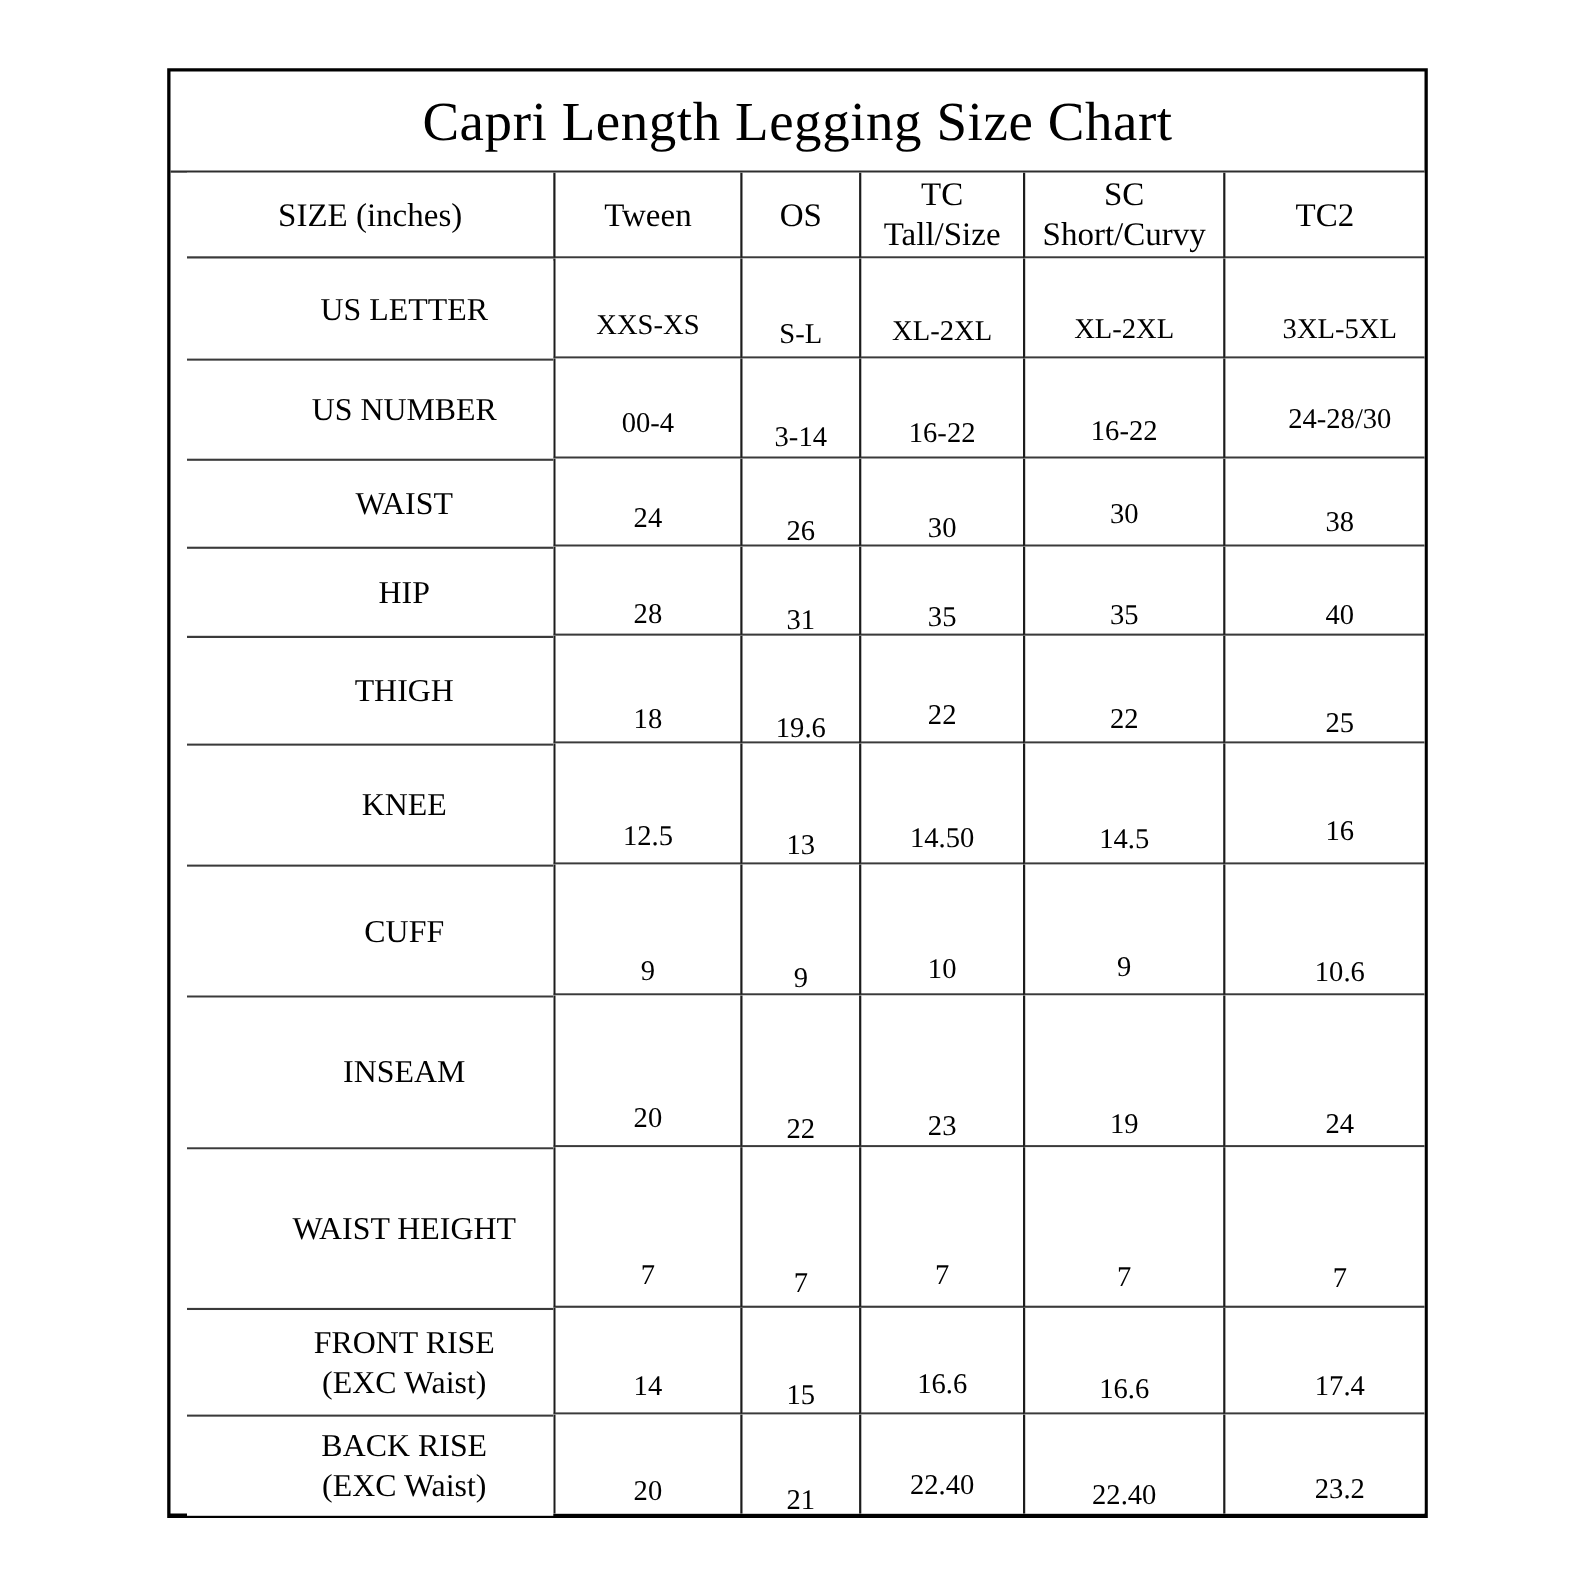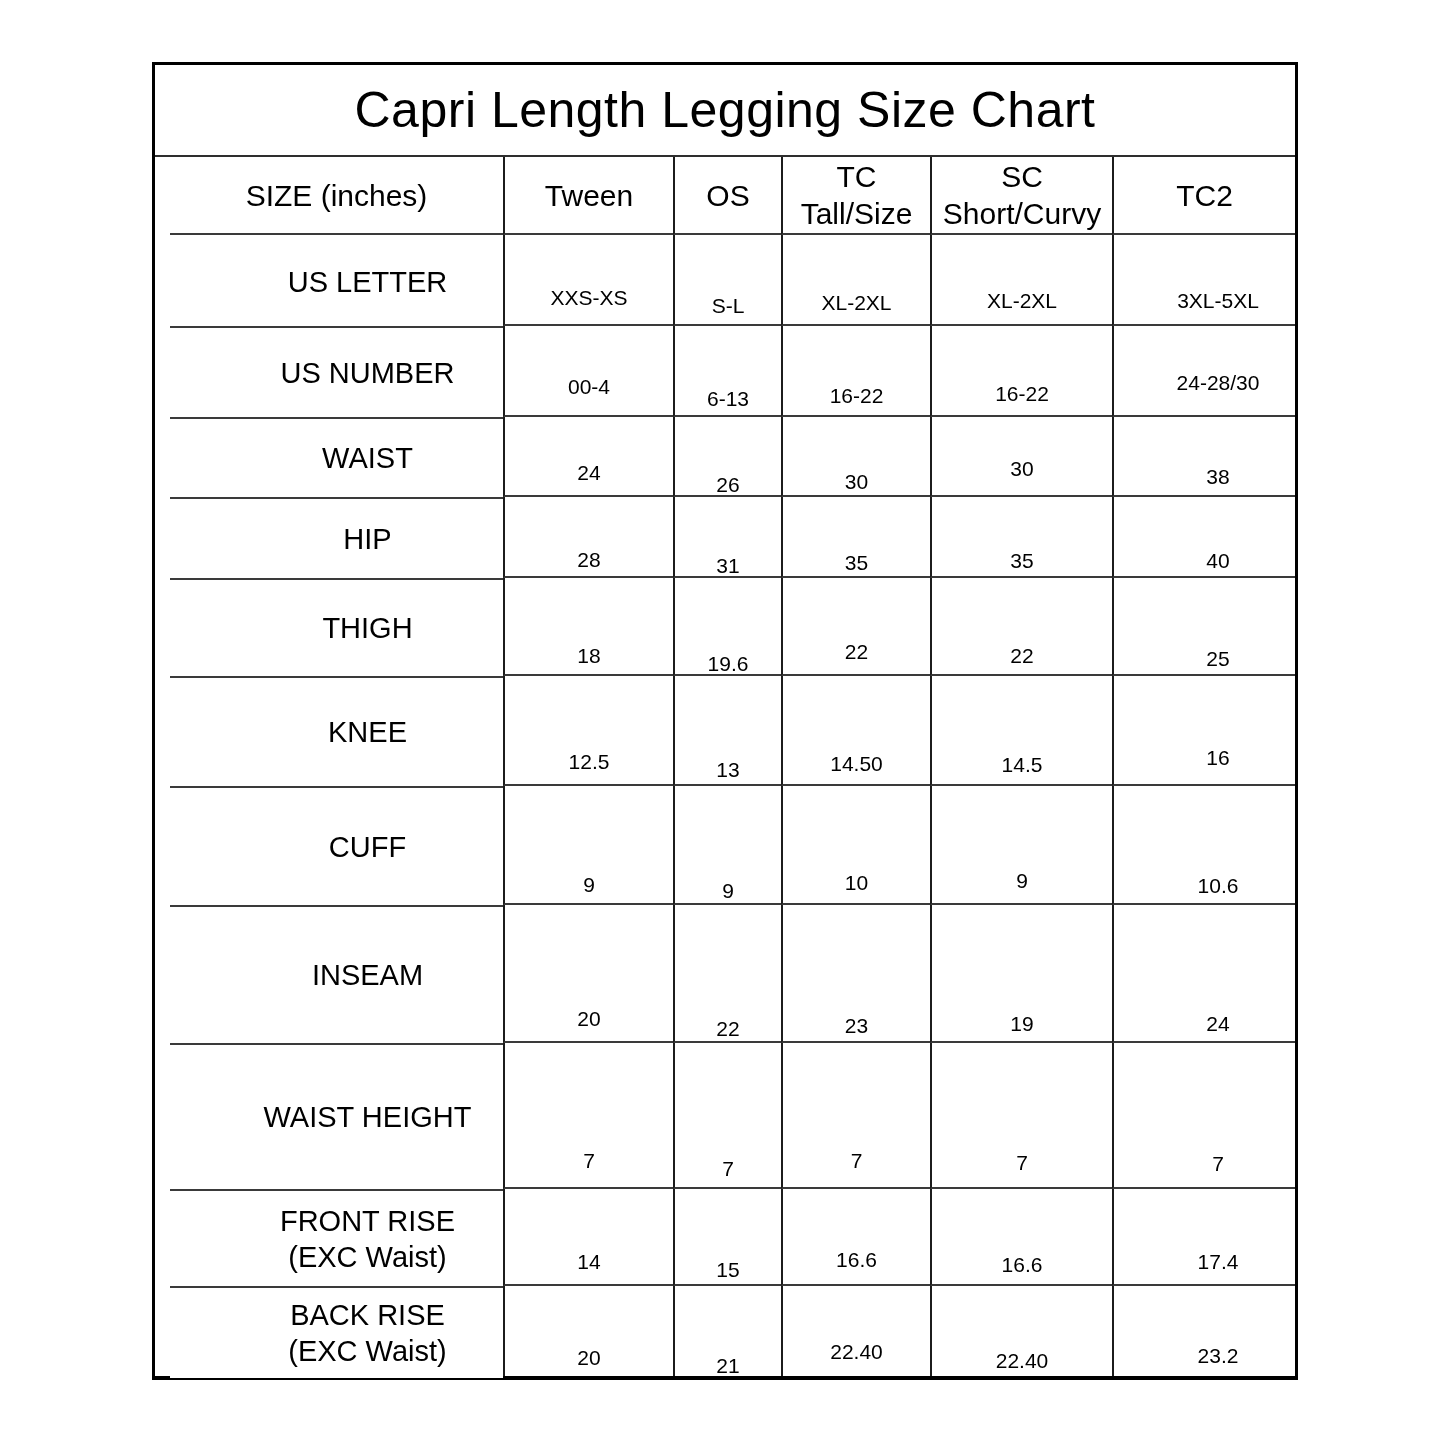--- a/index.html
+++ b/index.html
@@ -1,38 +1,38 @@
 <!DOCTYPE html>
 <html><head>
 <meta charset="utf-8">
 <style>
   html,body{margin:0;padding:0;background:#fff;}
   body{width:1445px;height:1446px;position:relative;overflow:hidden;
        font-family:"Liberation Sans","DejaVu Sans",sans-serif;color:#000;}
-  .sheet{position:absolute;inset:0;background:#fff;}
+  .sheet{position:absolute;inset:0;background:#fff;font-family:Liberation Serif, serif;}
   .table-frame{position:absolute;left:152px;top:62px;width:1146px;height:1318px;
        box-sizing:border-box;border:3px solid #000;border-bottom-width:4px;background:#fff;}
   .title-row{box-sizing:border-box;height:92px;border-bottom:2px solid #2e2e2e;
        display:flex;align-items:center;justify-content:center;}
   .title-row .t{font-size:50px;letter-spacing:0.5px;white-space:nowrap;}
   .grid{display:grid;box-sizing:border-box;height:calc(100% - 92px);width:100%;
        grid-template-columns:348px 170px 108px 149px 182px auto;
        grid-template-rows:78px 91px 91px 80px 81px 98px 110px 119px 138px 146px 97px auto;}
   .cell{box-sizing:border-box;border-bottom:2px solid #3a3a3a;border-left:2px solid #1c1c1c;
        display:flex;overflow:hidden;background:#fff;}
   .cell.fc{border-left:none;margin-left:15px;}
   .cell.lr{border-bottom:none;}
   
   .head{flex-direction:column;align-items:center;justify-content:center;
        font-size:30px;line-height:37px;text-align:center;}
   
   .lab{flex-direction:column;align-items:center;justify-content:center;
        padding-left:62px;font-size:29px;line-height:36px;transform:translateY(2px);}
   
-  .val{align-items:flex-end;justify-content:center;font-size:21px;padding-bottom:8px;}
+  .val{align-items:flex-end;justify-content:center;font-size:26px;padding-bottom:8px;}
   .val .t{display:inline-block;line-height:0.82;white-space:nowrap;}
   .val.c1 .t{transform:translateY(-8px);}
   .val.c2 .t{transform:translateY(0);}
   .val.c3 .t{transform:translateY(-3px);}
   .val.c4 .t{transform:translateY(-5px);}
   .val.c5 .t{transform:translateY(-5px);margin-left:27px;}
   .r-us-letter{padding-bottom:10px;}
   .r-us-number{padding-bottom:8px;}
   .r-us-number.c1 .t{transform:translateY(-12px);}
   .r-us-number.c5 .t{transform:translateY(-16px);}
@@ -111,21 +111,21 @@
         <div class="cell val c5 r-us-letter">
           <span class="t">3XL-5XL</span>
         </div>
         <div class="cell lab fc">
           <span>US NUMBER</span>
         </div>
         <div class="cell val c1 r-us-number">
           <span class="t">00-4</span>
         </div>
         <div class="cell val c2 r-us-number">
-          <span class="t">6-13</span>
+          <span class="t">3-14</span>
         </div>
         <div class="cell val c3 r-us-number">
           <span class="t">16-22</span>
         </div>
         <div class="cell val c4 r-us-number">
           <span class="t">16-22</span>
         </div>
         <div class="cell val c5 r-us-number">
           <span class="t">24-28/30</span>
         </div>

